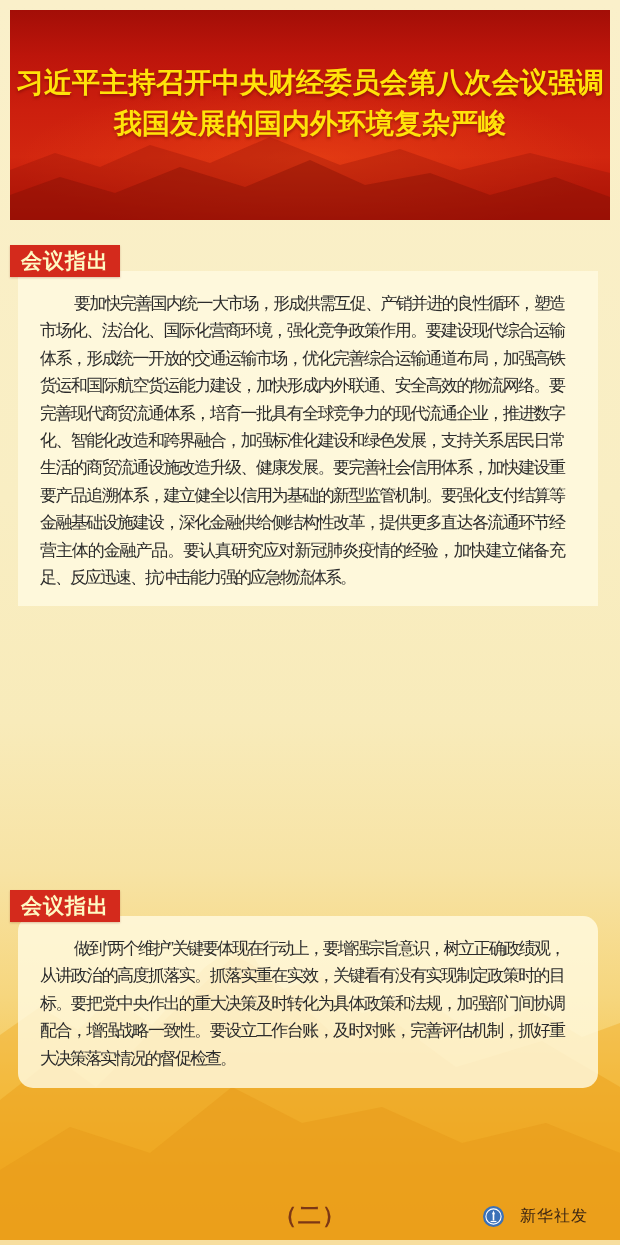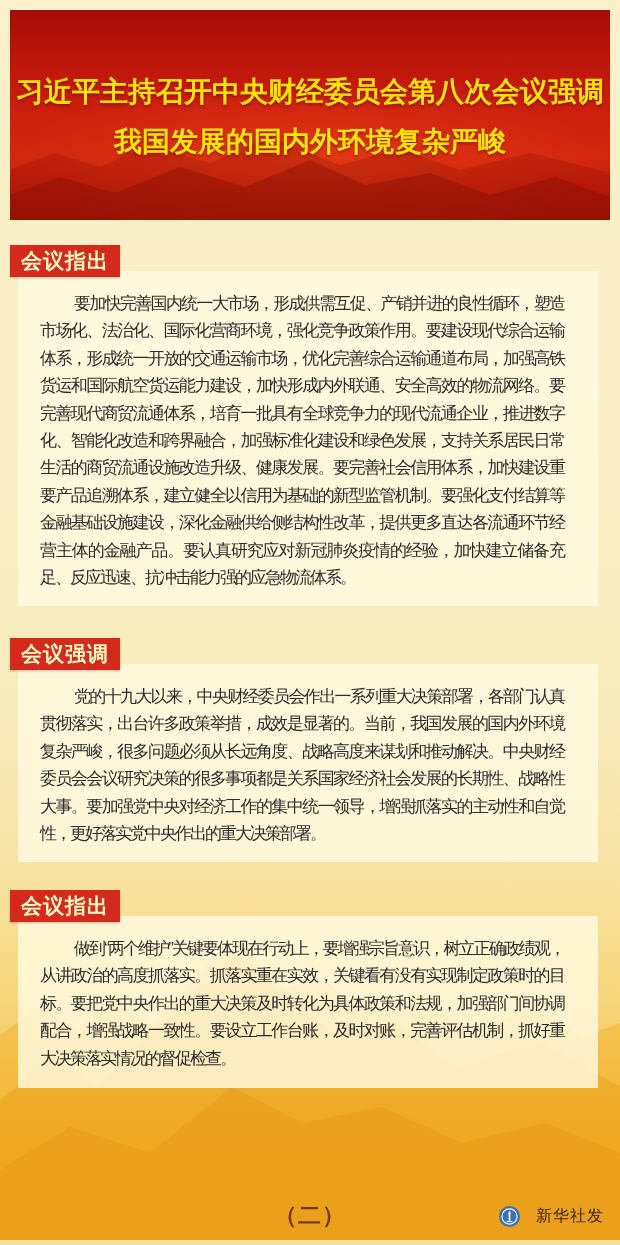--- a/index.html
+++ b/index.html
@@ -31,21 +31,21 @@
   .title{
     position:relative;z-index:2;
     padding-top:52px;
     text-align:center;
     font-size:28px;font-weight:bold;
     line-height:41px;
     color:#ffe30a;
     letter-spacing:0px;
     text-shadow:0 2px 3px rgba(90,0,0,.45);
   }
-  .title span{display:block;margin-top:9px;}
+  .title span{display:block;}
 
   
   .section{position:absolute;left:0;width:620px;}
   .badge{
     position:absolute;left:10px;top:0;z-index:3;
     height:32px;line-height:32px;
     padding:0 11px;
     background:#d42a1c;
     color:#fef9c3;
     font-size:21px;font-weight:bold;
@@ -62,32 +62,32 @@
     margin:0;
     font-size:17px;
     line-height:27.4px;
     letter-spacing:-2px;
     text-indent:34px;
     text-align:justify;
     color:#2b2b2b;
   }
   #section-1 .box{min-height:335px;}
   #section-2 .box{min-height:188px;}
-  #section-3 .box{min-height:172px;}
+  #section-3 .box{min-height:172px;border-radius:15px;}
 
   
   .page-number{
     position:absolute;left:0;top:1200px;width:620px;
     text-align:center;
     font-size:23px;font-weight:bold;
     letter-spacing:1px;
     color:#7c3715;
   }
   .credit{
-    position:absolute;top:1206px;right:16px;
+    position:absolute;top:1206px;right:32px;
     display:flex;align-items:center;gap:16px;text-align:center;
   }
   .credit-label{
     font-size:16px;
     color:#3e2713;
     letter-spacing:1px;
   }
   .logo{width:21px;height:21px;display:block;}
 </style>
 </head>
@@ -114,26 +114,20 @@
     </div>
   </div>
 
   <div class="section" id="section-1" style="top:245px;">
     <div class="badge">会议指出</div>
     <div class="box">
       <p>要加快完善国内统一大市场，形成供需互促、产销并进的良性循环，塑造市场化、法治化、国际化营商环境，强化竞争政策作用。要建设现代综合运输体系，形成统一开放的交通运输市场，优化完善综合运输通道布局，加强高铁货运和国际航空货运能力建设，加快形成内外联通、安全高效的物流网络。要完善现代商贸流通体系，培育一批具有全球竞争力的现代流通企业，推进数字化、智能化改造和跨界融合，加强标准化建设和绿色发展，支持关系居民日常生活的商贸流通设施改造升级、健康发展。要完善社会信用体系，加快建设重要产品追溯体系，建立健全以信用为基础的新型监管机制。要强化支付结算等金融基础设施建设，深化金融供给侧结构性改革，提供更多直达各流通环节经营主体的金融产品。要认真研究应对新冠肺炎疫情的经验，加快建立储备充足、反应迅速、抗冲击能力强的应急物流体系。</p>
     </div>
   </div>
 
-  <div class="section" id="section-2" style="top:638px;">
-    <div class="badge">会议强调</div>
-    <div class="box">
-      <p>党的十九大以来，中央财经委员会作出一系列重大决策部署，各部门认真贯彻落实，出台许多政策举措，成效是显著的。当前，我国发展的国内外环境复杂严峻，很多问题必须从长远角度、战略高度来谋划和推动解决。中央财经委员会会议研究决策的很多事项都是关系国家经济社会发展的长期性、战略性大事。要加强党中央对经济工作的集中统一领导，增强抓落实的主动性和自觉性，更好落实党中央作出的重大决策部署。</p>
-    </div>
-  </div>
 
   <div class="section" id="section-3" style="top:890px;">
     <div class="badge">会议指出</div>
     <div class="box">
       <p>做到“两个维护”关键要体现在行动上，要增强宗旨意识，树立正确政绩观，从讲政治的高度抓落实。抓落实重在实效，关键看有没有实现制定政策时的目标。要把党中央作出的重大决策及时转化为具体政策和法规，加强部门间协调配合，增强战略一致性。要设立工作台账，及时对账，完善评估机制，抓好重大决策落实情况的督促检查。</p>
     </div>
   </div>
 
   <div class="page-number">（二）</div>
 

